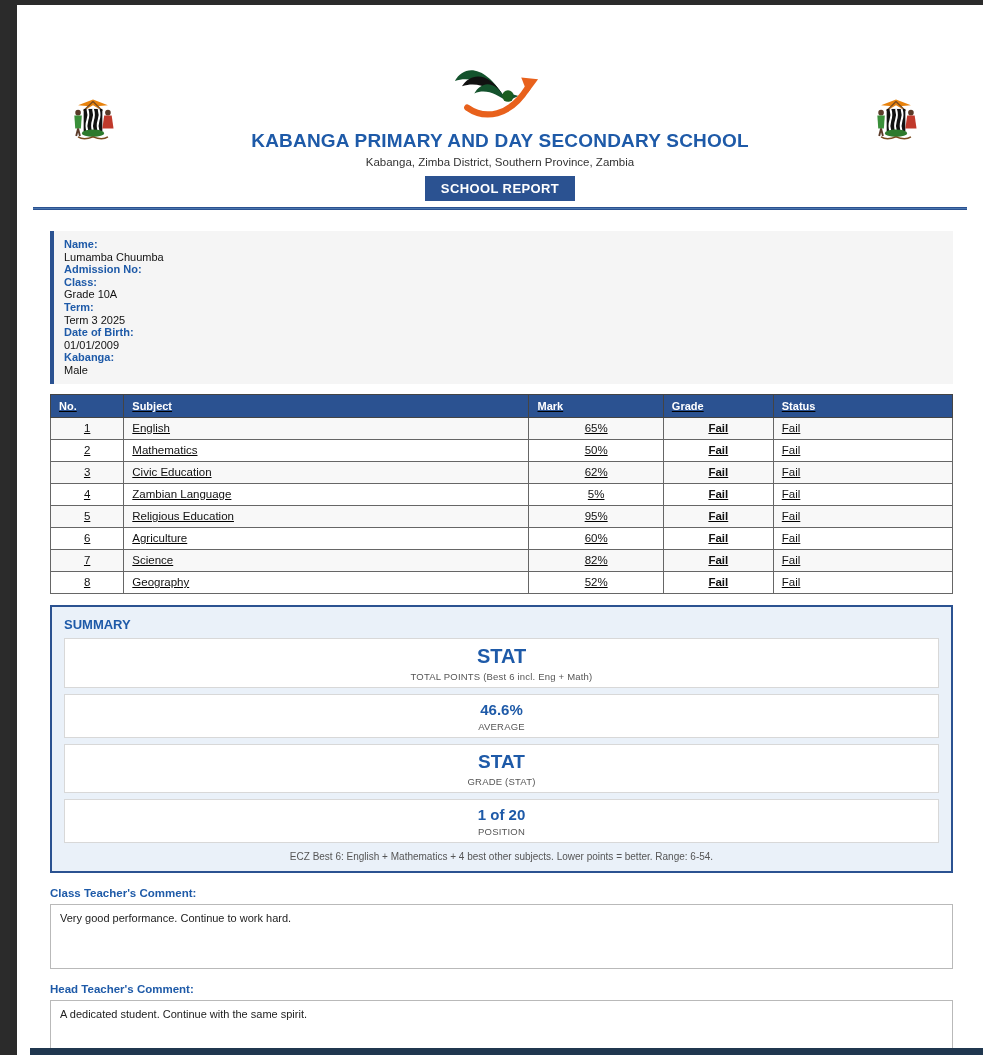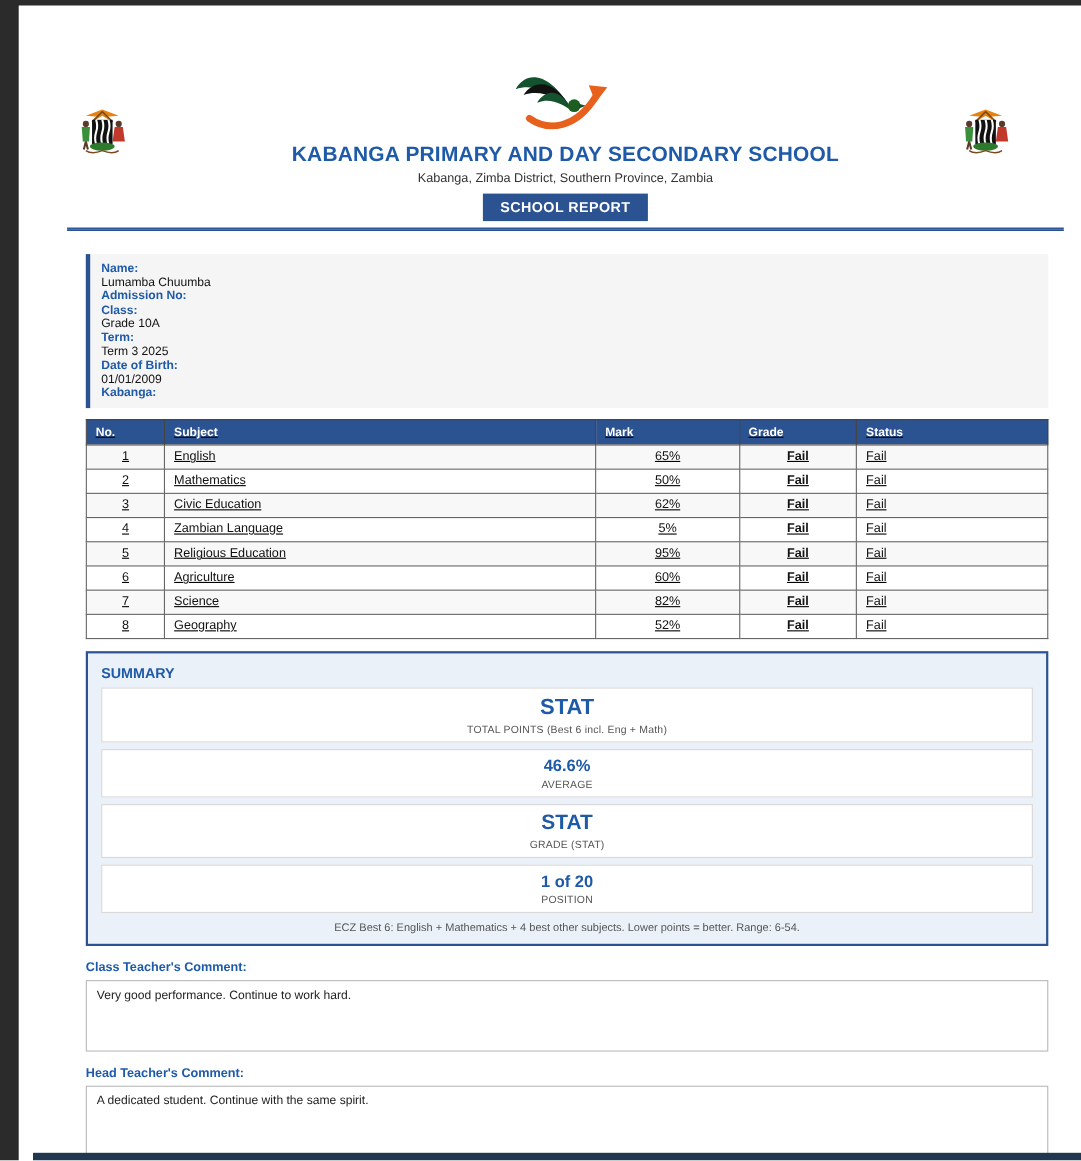--- a/index.html
+++ b/index.html
@@ -7,21 +7,21 @@
   body {
     font-family: "Liberation Sans", sans-serif;
     background: #ffffff;
     position: relative;
   }
   
   .frame-left { position: absolute; left: 0; top: 0; width: 17px; height: 1055px; background: #2b2b2b; z-index: 5; }
   .frame-top  { position: absolute; left: 0; top: 0; width: 983px; height: 5px; background: #2b2b2b; z-index: 5; }
   .bottom-bar { position: absolute; left: 30px; right: 0; bottom: 0; height: 7px; background: #20374f; z-index: 4; }
 
-  .page { position: absolute; left: 17px; top: 5px; width: 966px; height: 1050px; background: #fff; padding-left: 28px; }
+  .page { position: absolute; left: 17px; top: 5px; width: 966px; height: 1050px; background: #fff; }
 
   
   .hdr { text-align: center; padding-top: 53px; }
   .logo-wrap { height: 62px; display: flex; justify-content: center; }
   .crest { position: absolute; width: 56px; height: 54px; top: 90px; }
   .crest.left  { left: 48px; }
   .crest.right { left: 851px; }
   .school-name { margin-top: 10px; font-size: 19px; font-weight: bold; color: #1e5aa8; letter-spacing: .2px; }
   .school-address { margin-top: 4px; font-size: 11.5px; color: #333; }
   .report-badge { display: inline-block; margin-top: 8px; background: #2b5291; color: #fff; font-weight: bold; font-size: 13px; padding: 5px 16px; letter-spacing: .4px; }
@@ -132,20 +132,21 @@
       <div class="lbl">Name:</div>
       <div class="val">Lumamba Chuumba</div>
       <div class="lbl">Admission No:</div>
       <div class="lbl">Class:</div>
       <div class="val">Grade 10A</div>
       <div class="lbl">Term:</div>
       <div class="val">Term 3 2025</div>
       <div class="lbl">Date of Birth:</div>
       <div class="val">01/01/2009</div>
       <div class="lbl">Kabanga:</div>
+      <div class="val">Male</div>
     </div>
 
     <table class="results">
       <colgroup>
         <col class="col-no">
           <col class="col-subject">
           <col class="col-mark">
           <col class="col-grade">
           <col class="col-status">
       </colgroup>

